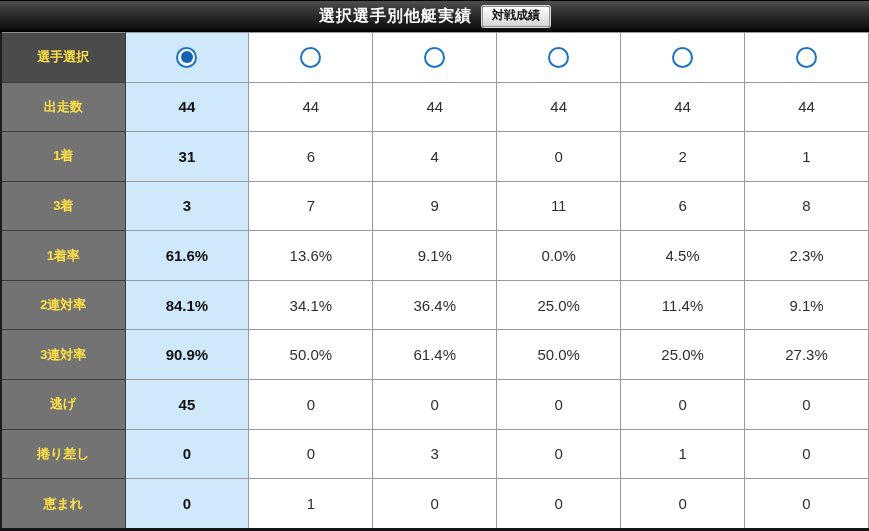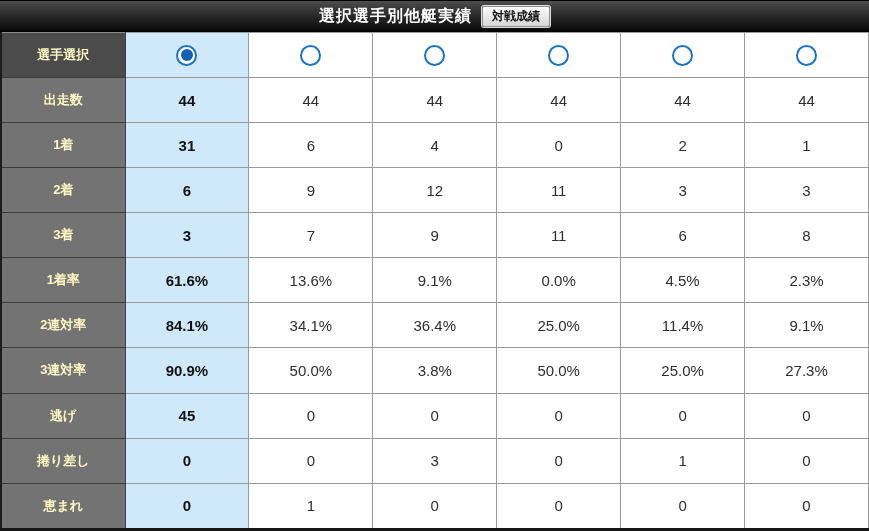--- a/index.html
+++ b/index.html
@@ -15,42 +15,42 @@
     height:32px;
     background:linear-gradient(to bottom,#4e4e4e 0%,#323232 35%,#0d0d0d 90%,#000 100%);
     border-top:1px solid #000;
     box-sizing:border-box;
     display:flex;align-items:center;justify-content:center;gap:10px;
   }
   .title{
     color:#fff;font-size:16px;font-weight:bold;letter-spacing:1px;
   }
   .vs-btn{
-    font-family:Liberation Sans, sans-serif;
+    font-family:Liberation Mono, monospace;
     font-size:12px;font-weight:bold;color:#111;
     background:linear-gradient(to bottom,#fdfdfd,#d6d6d6);
     border:1px solid #8f8f8f;
     box-shadow:0 0 0 1px #dcdcdc;
     border-radius:2px;
     padding:2px 9px 3px;
     line-height:14px;
     cursor:pointer;
   }
   
   table.stats{
     width:869px;height:499px;
     border-collapse:collapse;table-layout:fixed;
     border-bottom:3px solid #161616;
     border-left:2px solid #1d1d1d;
     box-sizing:border-box;
   }
   table.stats col.labelcol{width:124px;}
   th.rowlabel{
     background:#737373;
-    color:#fef9c3;font-size:13px;font-weight:bold;
+    color:#fde047;font-size:13px;font-weight:bold;
     text-align:center;vertical-align:middle;
     border:1px solid #3c3c3c;
     border-top-color:#8a8a8a;
   }
   th.rowlabel.selector{background:#4b4b4b;}
   td{
     background:#fff;
     border:1px solid #9a9a9a;
     text-align:center;vertical-align:middle;
     font-size:15px;color:#2e2e2e;
@@ -112,29 +112,20 @@
         <tr>
           <th class="rowlabel">1着</th>
           <td class="sel">31</td>
           <td>6</td>
           <td>4</td>
           <td>0</td>
           <td>2</td>
           <td>1</td>
         </tr>
         <tr>
-          <th class="rowlabel">2着</th>
-          <td class="sel">6</td>
-          <td>9</td>
-          <td>12</td>
-          <td>11</td>
-          <td>3</td>
-          <td>3</td>
-        </tr>
-        <tr>
           <th class="rowlabel">3着</th>
           <td class="sel">3</td>
           <td>7</td>
           <td>9</td>
           <td>11</td>
           <td>6</td>
           <td>8</td>
         </tr>
         <tr>
           <th class="rowlabel">1着率</th>
@@ -151,21 +142,21 @@
           <td>34.1%</td>
           <td>36.4%</td>
           <td>25.0%</td>
           <td>11.4%</td>
           <td>9.1%</td>
         </tr>
         <tr>
           <th class="rowlabel">3連対率</th>
           <td class="sel">90.9%</td>
           <td>50.0%</td>
-          <td>3.8%</td>
+          <td>61.4%</td>
           <td>50.0%</td>
           <td>25.0%</td>
           <td>27.3%</td>
         </tr>
         <tr>
           <th class="rowlabel">逃げ</th>
           <td class="sel">45</td>
           <td>0</td>
           <td>0</td>
           <td>0</td>

